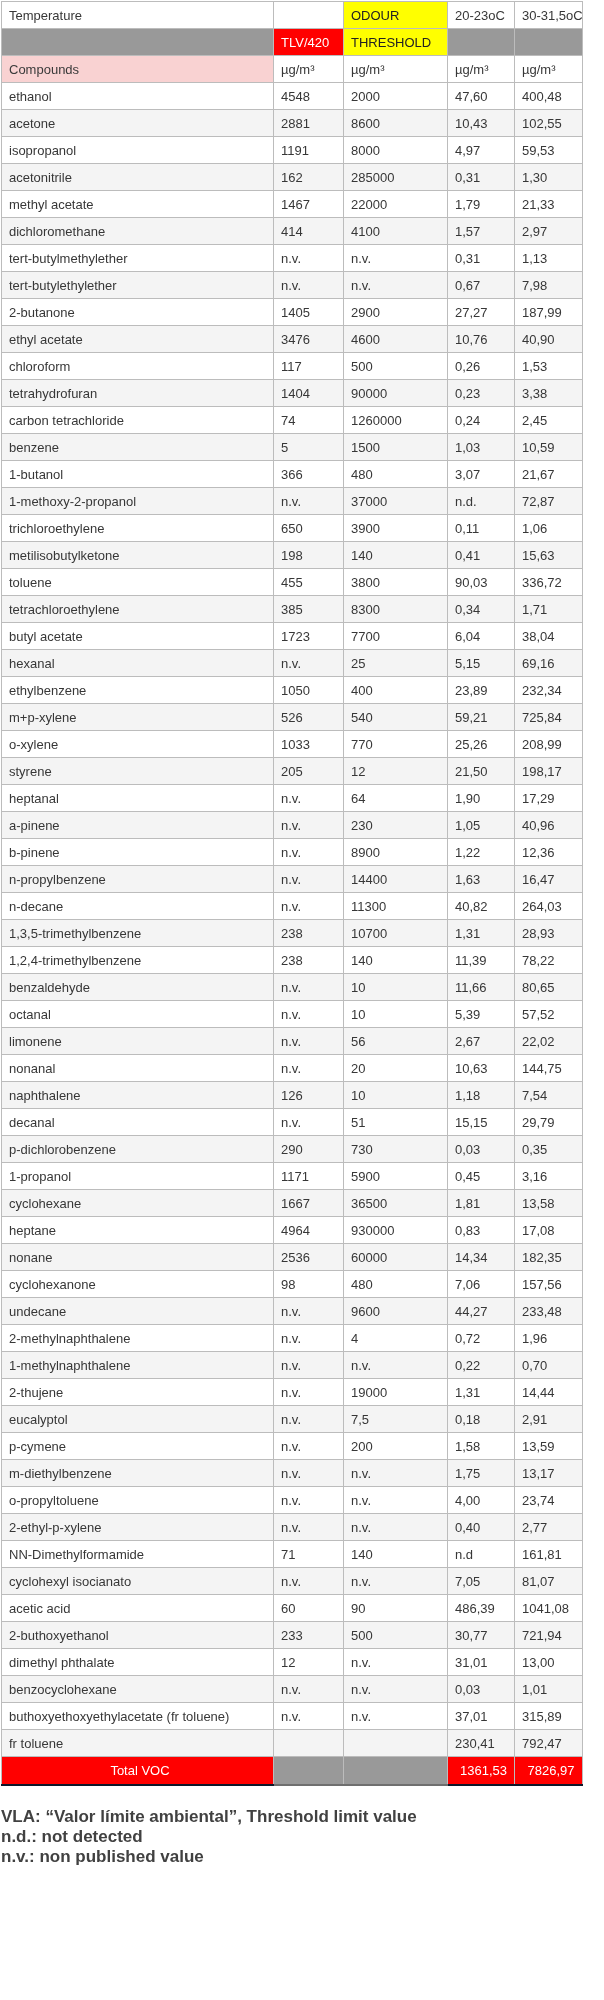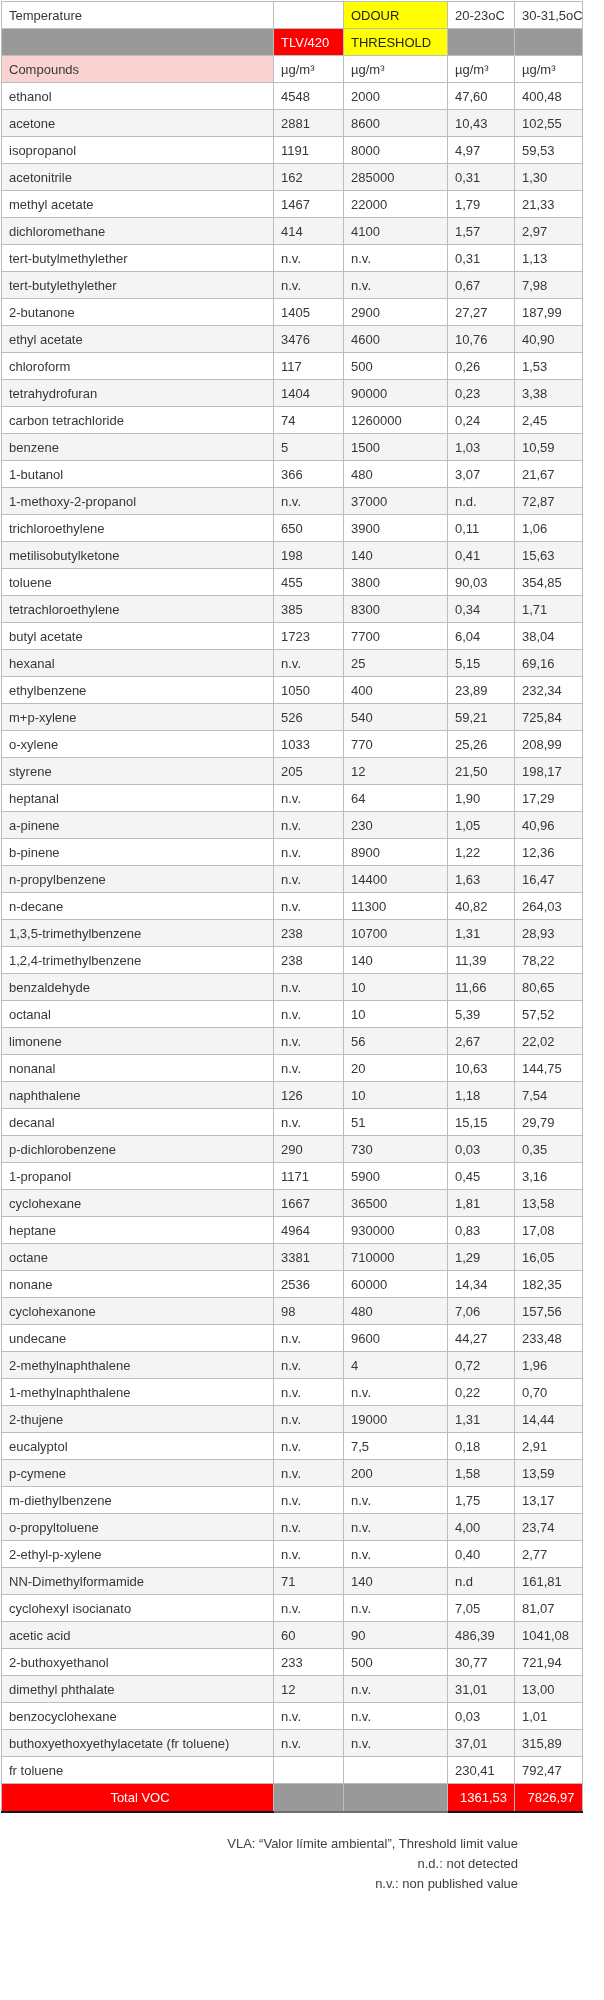--- a/index.html
+++ b/index.html
@@ -47,24 +47,25 @@
     color: #ffffff !important;
     border-bottom: 2px solid #0f172a;
     text-align: center;
   }
   tr.total td.gray {
     border-bottom: 2px solid #6f6f6f;
   }
   .footnote {
     width: 517px;
     margin-top: 21px;
-    text-align: right;
-    font-size: 13px;
+    text-align: left;
+    font-size: 17px;
     line-height: 20px;
     color: #414141;
+    font-weight: bold;
   }
 </style>
 </head>
 <body>
 
 <div class="page">
 
   <table class="voc">
     <colgroup>
       <col class="c-name">
@@ -221,21 +222,21 @@
     <td>198</td>
     <td>140</td>
     <td>0,41</td>
     <td>15,63</td>
   </tr>
         <tr>
     <td>toluene</td>
     <td>455</td>
     <td>3800</td>
     <td>90,03</td>
-    <td>354,85</td>
+    <td>336,72</td>
   </tr>
         <tr>
     <td>tetrachloroethylene</td>
     <td>385</td>
     <td>8300</td>
     <td>0,34</td>
     <td>1,71</td>
   </tr>
         <tr>
     <td>butyl acetate</td>
@@ -390,27 +391,20 @@
     <td>36500</td>
     <td>1,81</td>
     <td>13,58</td>
   </tr>
         <tr>
     <td>heptane</td>
     <td>4964</td>
     <td>930000</td>
     <td>0,83</td>
     <td>17,08</td>
-  </tr>
-        <tr>
-    <td>octane</td>
-    <td>3381</td>
-    <td>710000</td>
-    <td>1,29</td>
-    <td>16,05</td>
   </tr>
         <tr>
     <td>nonane</td>
     <td>2536</td>
     <td>60000</td>
     <td>14,34</td>
     <td>182,35</td>
   </tr>
         <tr>
     <td>cyclohexanone</td>

